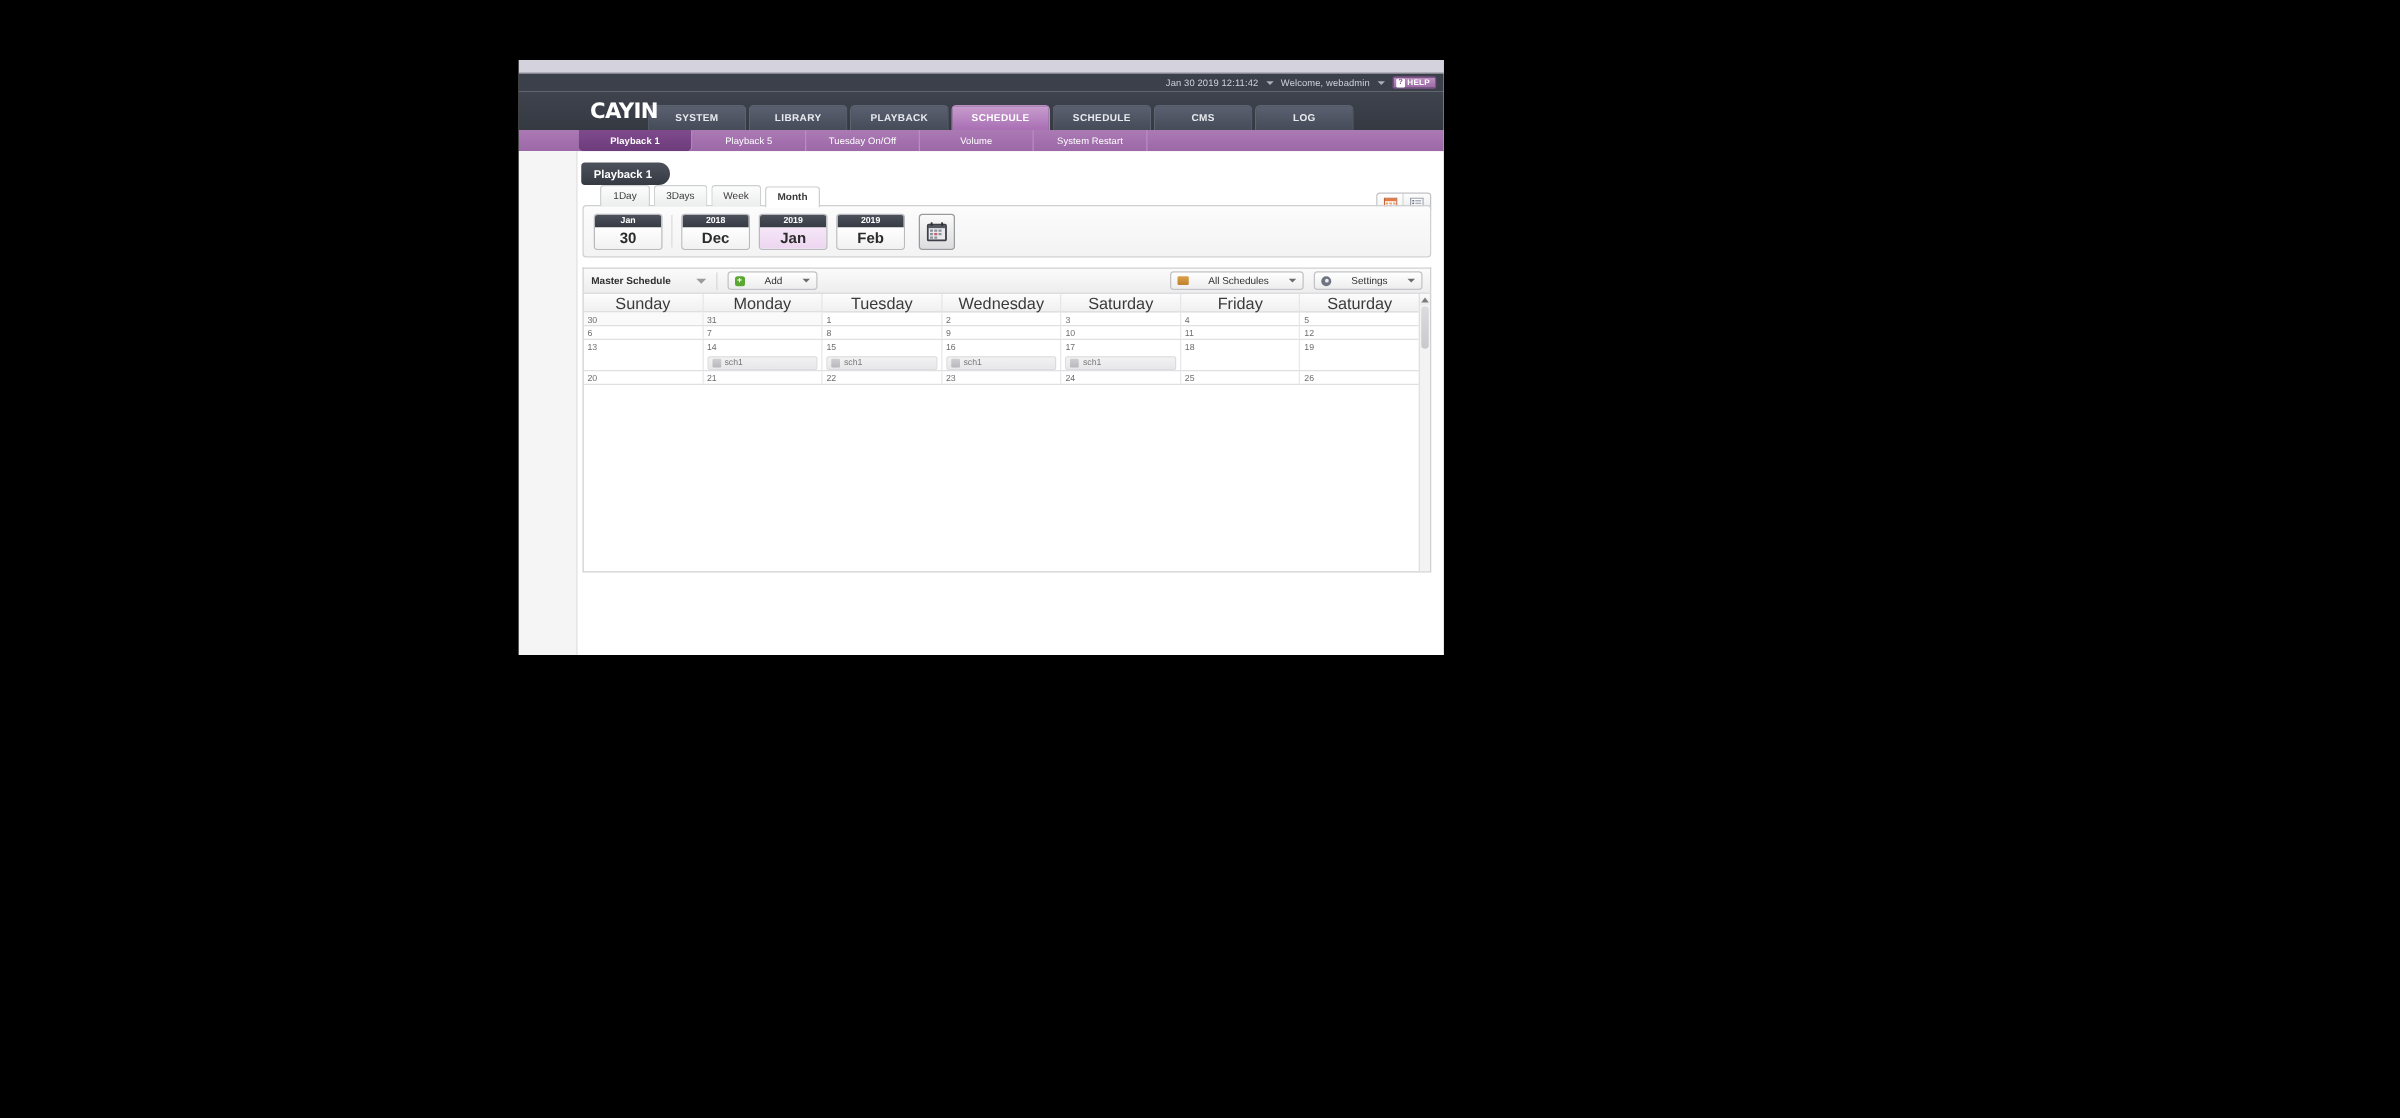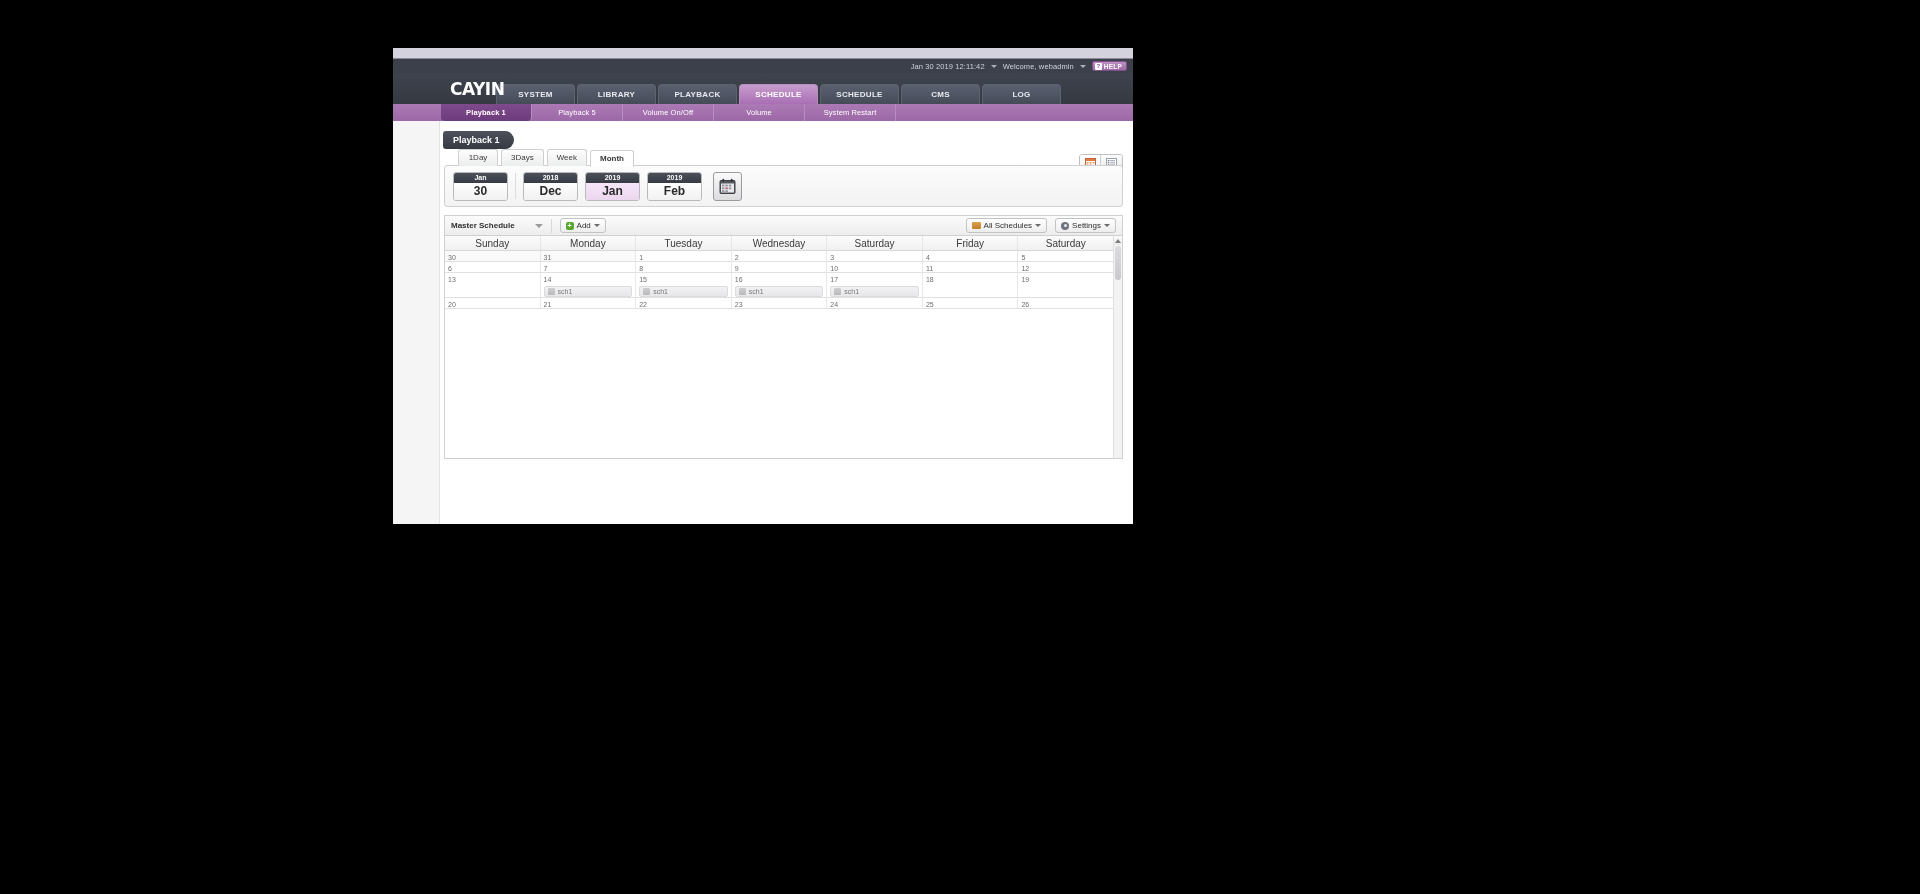--- a/index.html
+++ b/index.html
@@ -5,21 +5,21 @@
   * { margin:0; padding:0; box-sizing:border-box; }
   html, body {
     width:1920px; height:894px;
     background:#000;
     font-family:"Liberation Sans", sans-serif;
     overflow:hidden;
   }
 
   #app {
     position:absolute;
-    left:393px; top:48px;
+    left:415px; top:48px;
     width:740px; height:476px;
     background:#fff;
     overflow:hidden;
   }
 
   
   .browser-strip {
     height:11px;
     background:#d4d2dd;
     border-bottom:1px solid #8d8b97;
@@ -251,21 +251,21 @@
   .tri-down {
     width:0;height:0;
     border-left:4px solid transparent;
     border-right:4px solid transparent;
     border-top:4px solid #9b9b9e;
   }
   .tb-div { width:1px;height:14px;background:#d8d8da; }
   .tb-btn {
     display:flex;
     align-items:center;
-    gap:3px;
+    gap:16px;
     border:1px solid #c2c3c6;
     border-radius:3px;
     background:linear-gradient(#ffffff,#ededee);
     padding:2px 5px;
     font-size:8px;
     color:#2f2f2f;
   }
   .plus-ico {
     width:8px;height:8px;
     background:#5aa832;
@@ -327,21 +327,21 @@
   }
   .calgrid { flex:1; display:flex; flex-direction:column; }
   .dow-row {
     display:flex;
     height:15px;
     background:linear-gradient(#fcfcfc,#f0f0f1);
     border-bottom:1px solid #d8d8da;
   }
   .dow {
     flex:1;
-    font-size:10px;
+    font-size:13px;
     color:#3a3a3a;
     display:flex;
     align-items:center;
     justify-content:center;
     border-right:1px solid #e6e6e8;
   }
   .dow:last-child{border-right:none;}
   .week-row {
     display:flex;
     flex:1;
@@ -437,21 +437,21 @@
       <div class="nav-item active">SCHEDULE</div>
       <div class="nav-item">SCHEDULE</div>
       <div class="nav-item">CMS</div>
       <div class="nav-item">LOG</div>
     </div>
   </div>
 
   <div class="subnav">
     <div class="subnav-item active">Playback 1</div>
     <div class="subnav-item">Playback 5</div>
-    <div class="subnav-item">Volume On/Off</div>
+    <div class="subnav-item">Tuesday On/Off</div>
     <div class="subnav-item">Volume</div>
     <div class="subnav-item">System Restart</div>
   </div>
 
   <div class="page">
     <div class="page-rail"></div>
     <div class="page-main">
 
       <div class="page-title">Playback 1</div>
 

